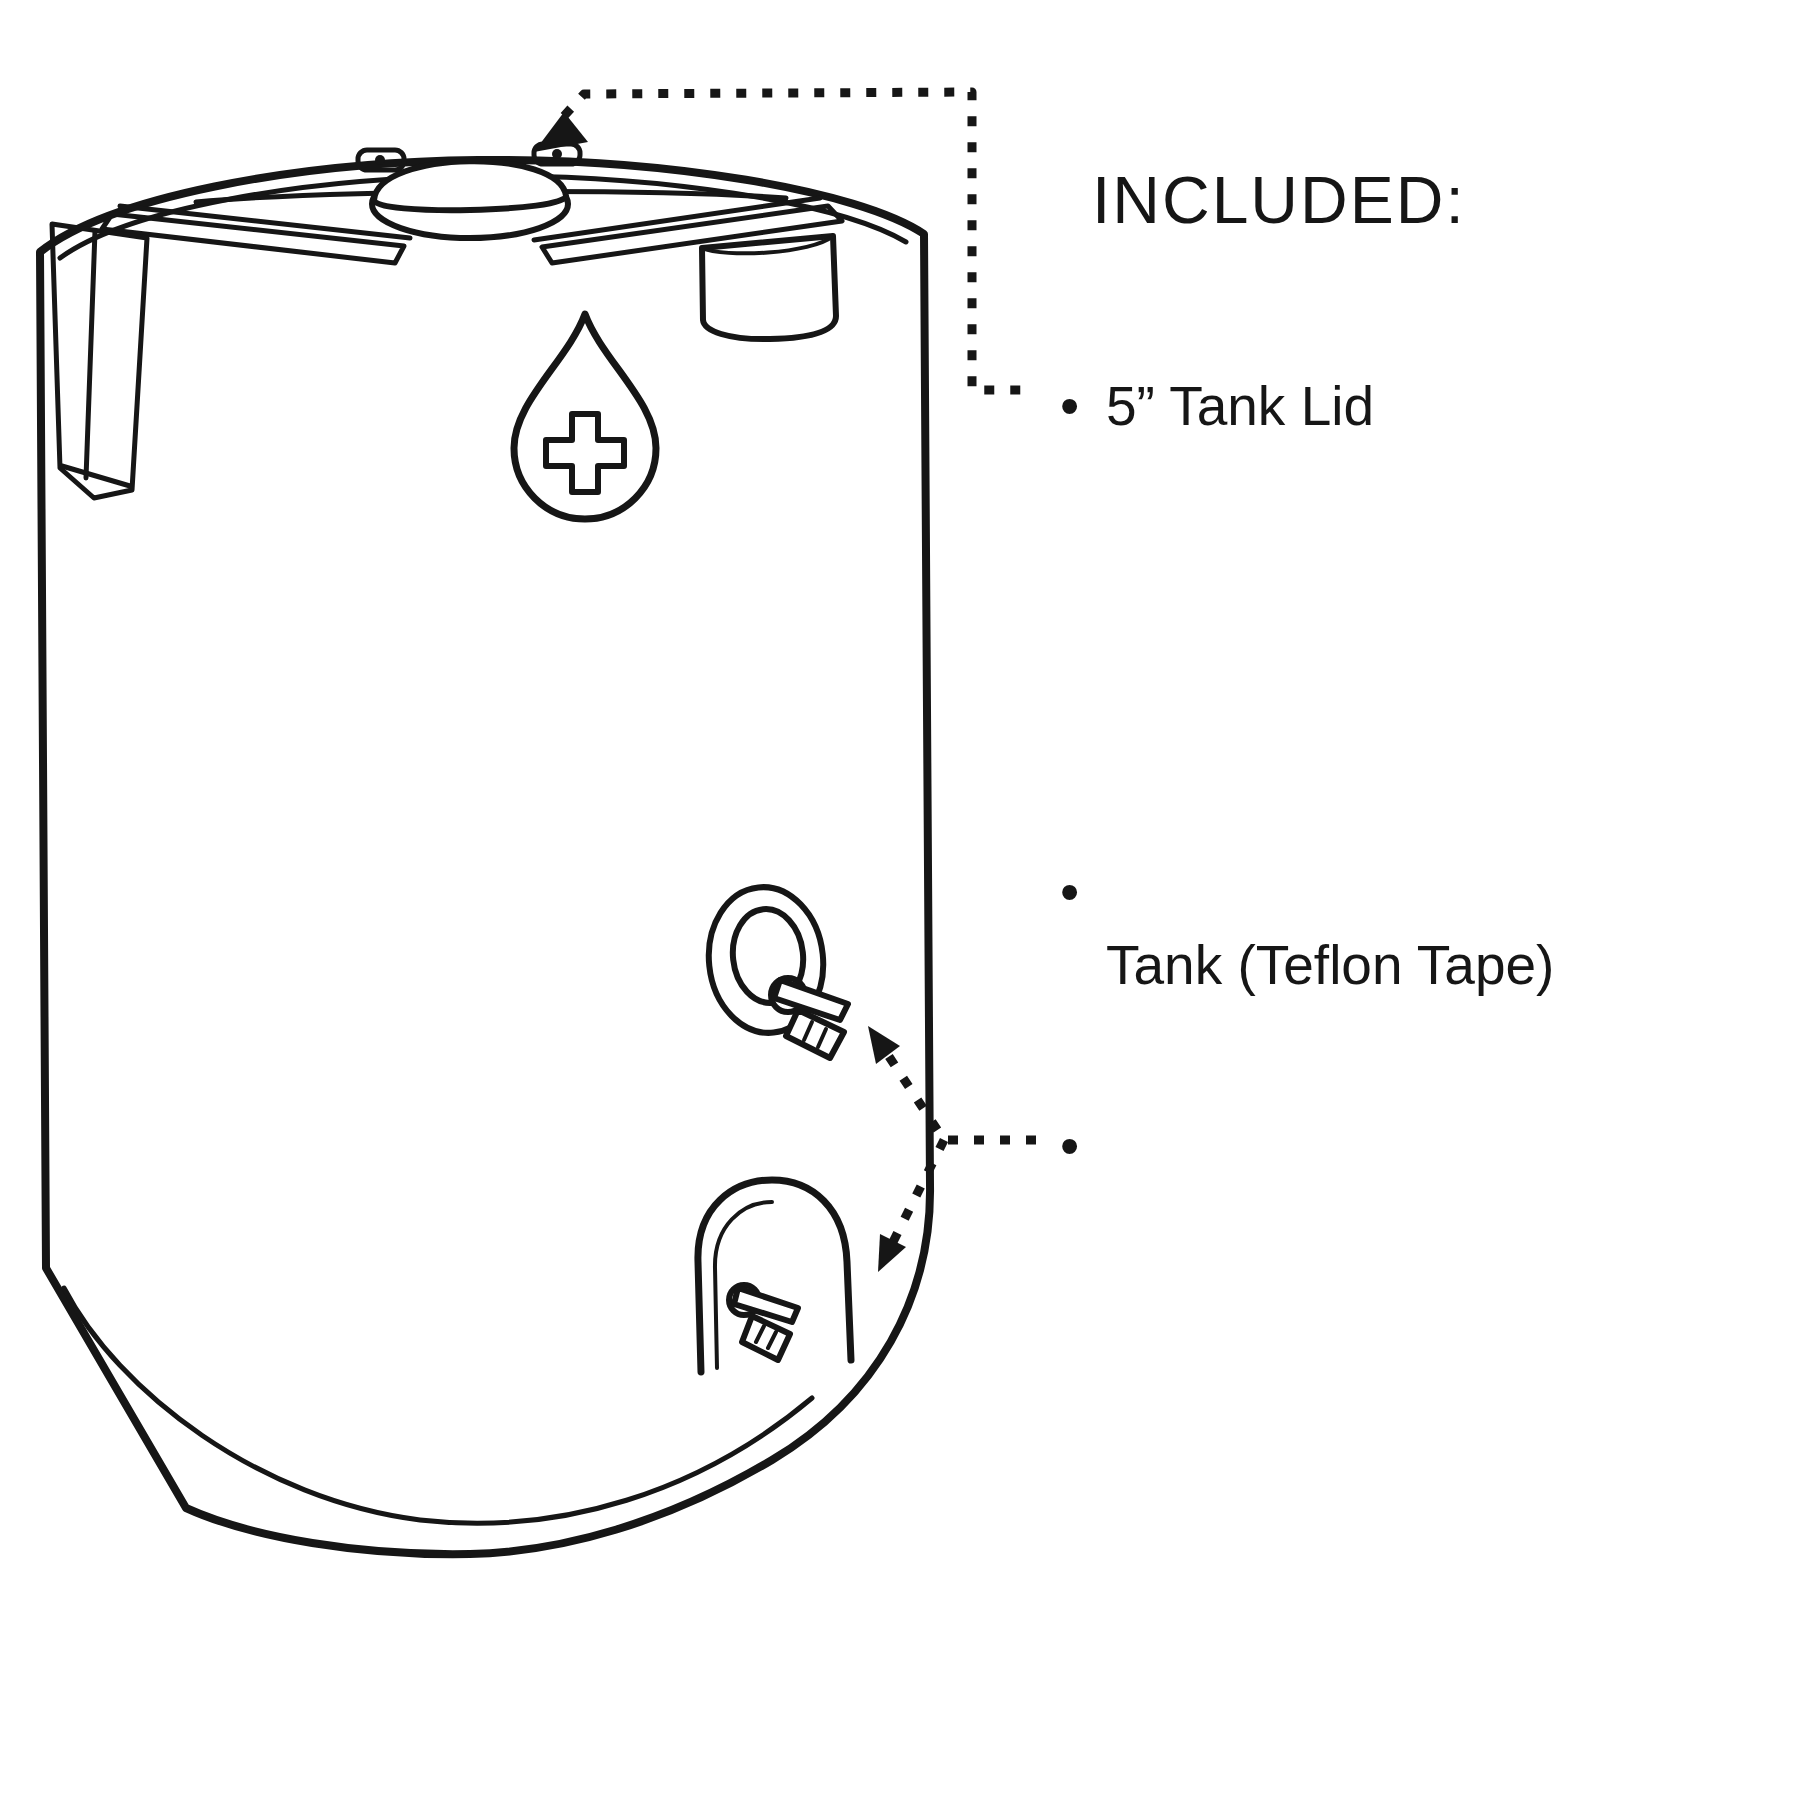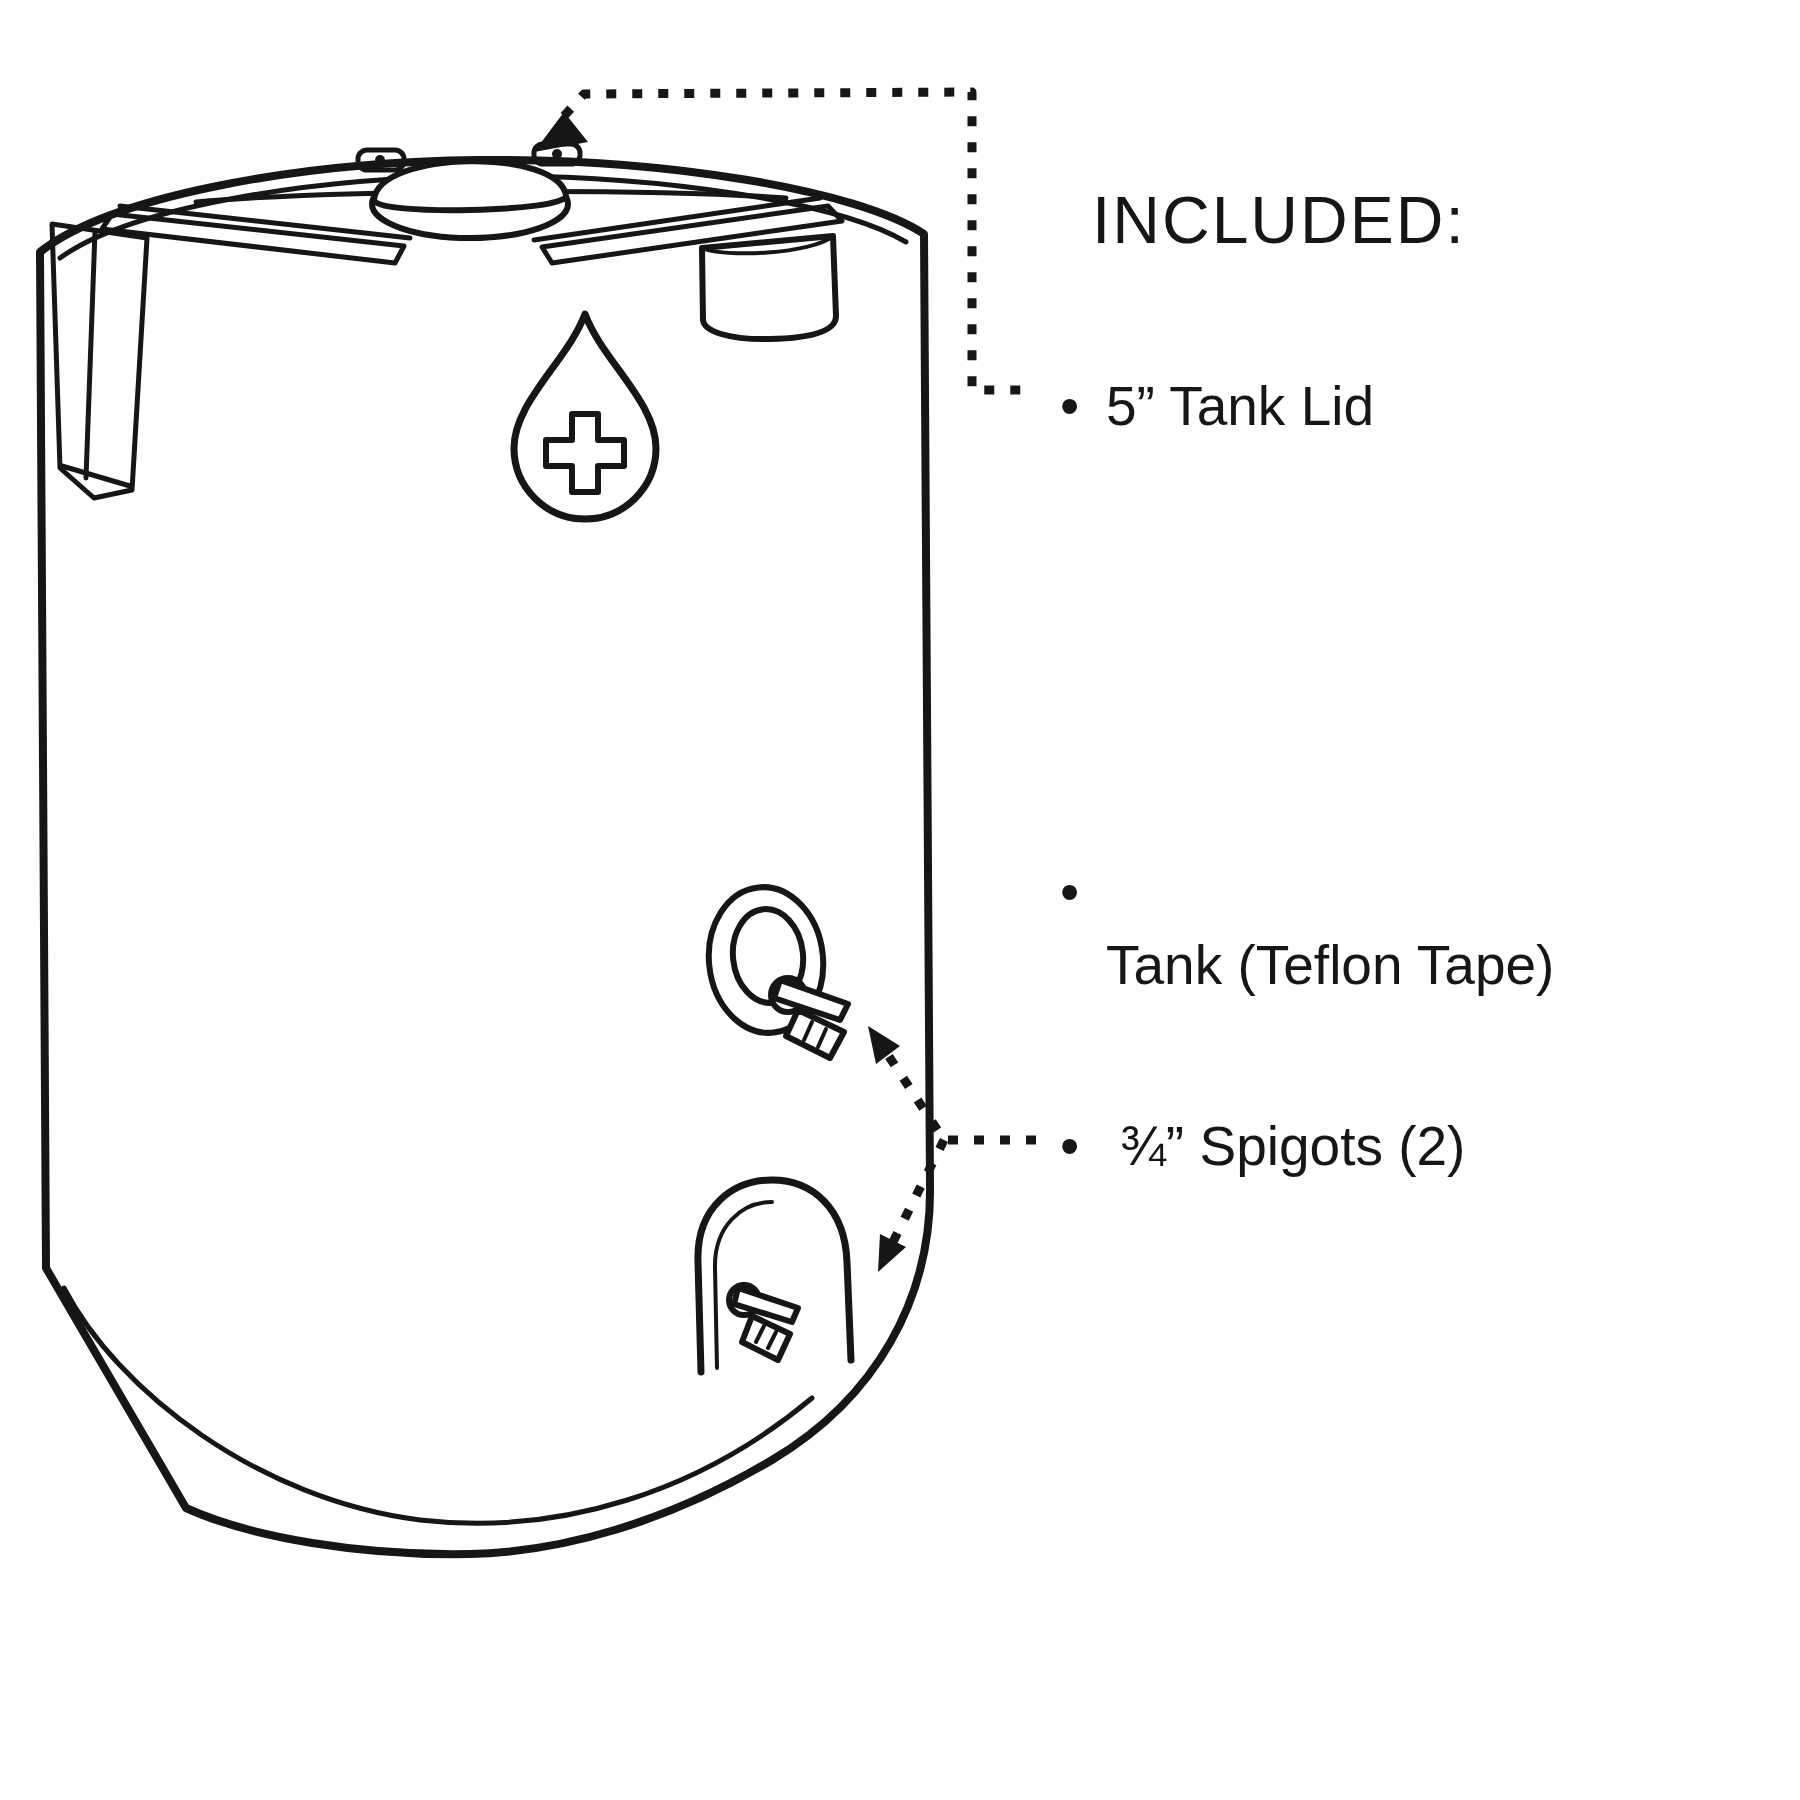--- a/index.html
+++ b/index.html
@@ -2,21 +2,21 @@
 <html><head>
 <meta charset="utf-8">
 <style>
   * { margin:0; padding:0; box-sizing:border-box; }
   html,body { width:1800px; height:1800px; background:#ffffff; }
   body { font-family:"Liberation Sans", sans-serif; color:#161616; position:relative; overflow:hidden; }
   .canvas { position:absolute; left:0; top:0; width:1800px; height:1800px; background:#ffffff; }
   .drawing { position:absolute; left:0; top:0; }
   .legend-title {
     position:absolute; left:1092px; top:162px;
-    font-size:66px; font-weight:400; letter-spacing:2px; white-space:nowrap;margin-top:20px;
+    font-size:66px; font-weight:400; letter-spacing:2px; white-space:nowrap;
   }
   .legend-item {
     position:absolute; display:flex; align-items:flex-start;
     font-size:55px; font-weight:400; line-height:1.32; white-space:nowrap;
   }
   .legend-item .bullet { flex:0 0 46px; width:46px; font-size:55px; }
   .li-lid     { left:1060px; top:370px; }
   .li-tape    { left:1060px; top:856px; }
   .li-spigots { left:1060px; top:1110px; }
   .li-spigots .text { padding-left:14px; }
@@ -107,16 +107,15 @@
   <div class="legend-item li-tape">
     <span class="bullet">•</span>
     <span class="text">
       <br>
       <span>Tank (Teflon Tape)</span>
     </span>
   </div>
 
   <div class="legend-item li-spigots">
     <span class="bullet">•</span>
-    <span class="text">¾” Spigots (2)</span>
   </div>
 
 </div>
 
 </body></html>

